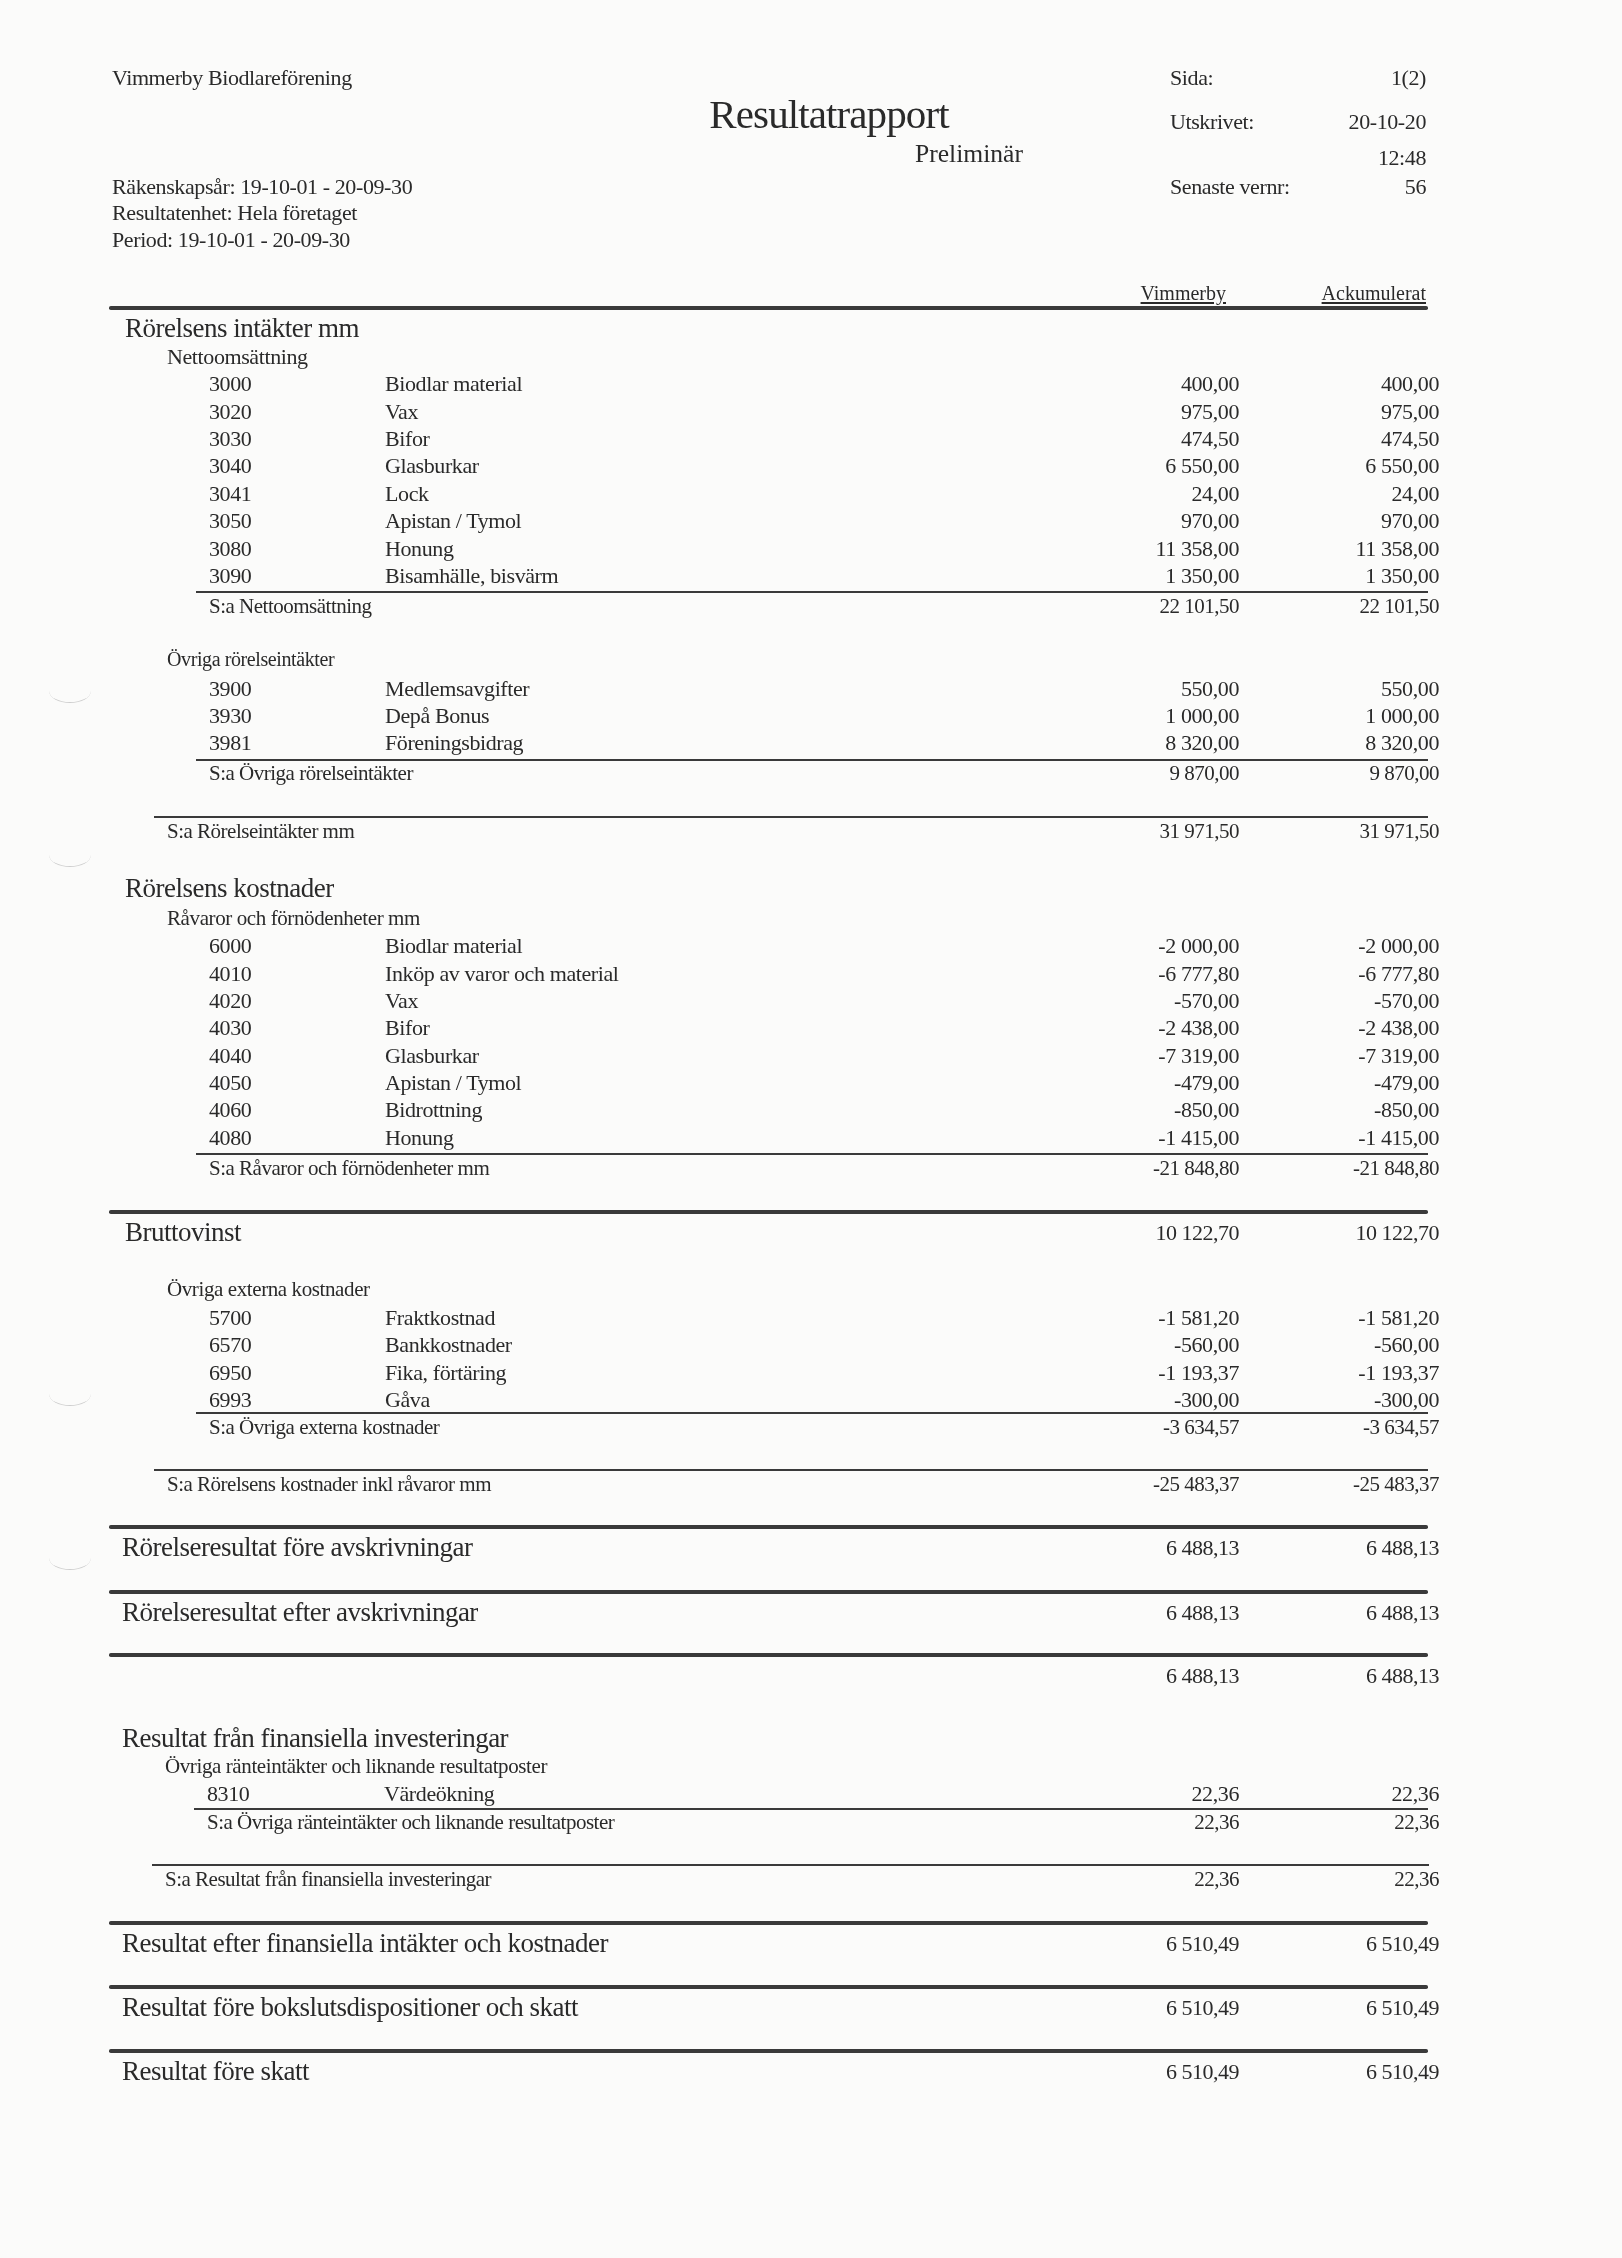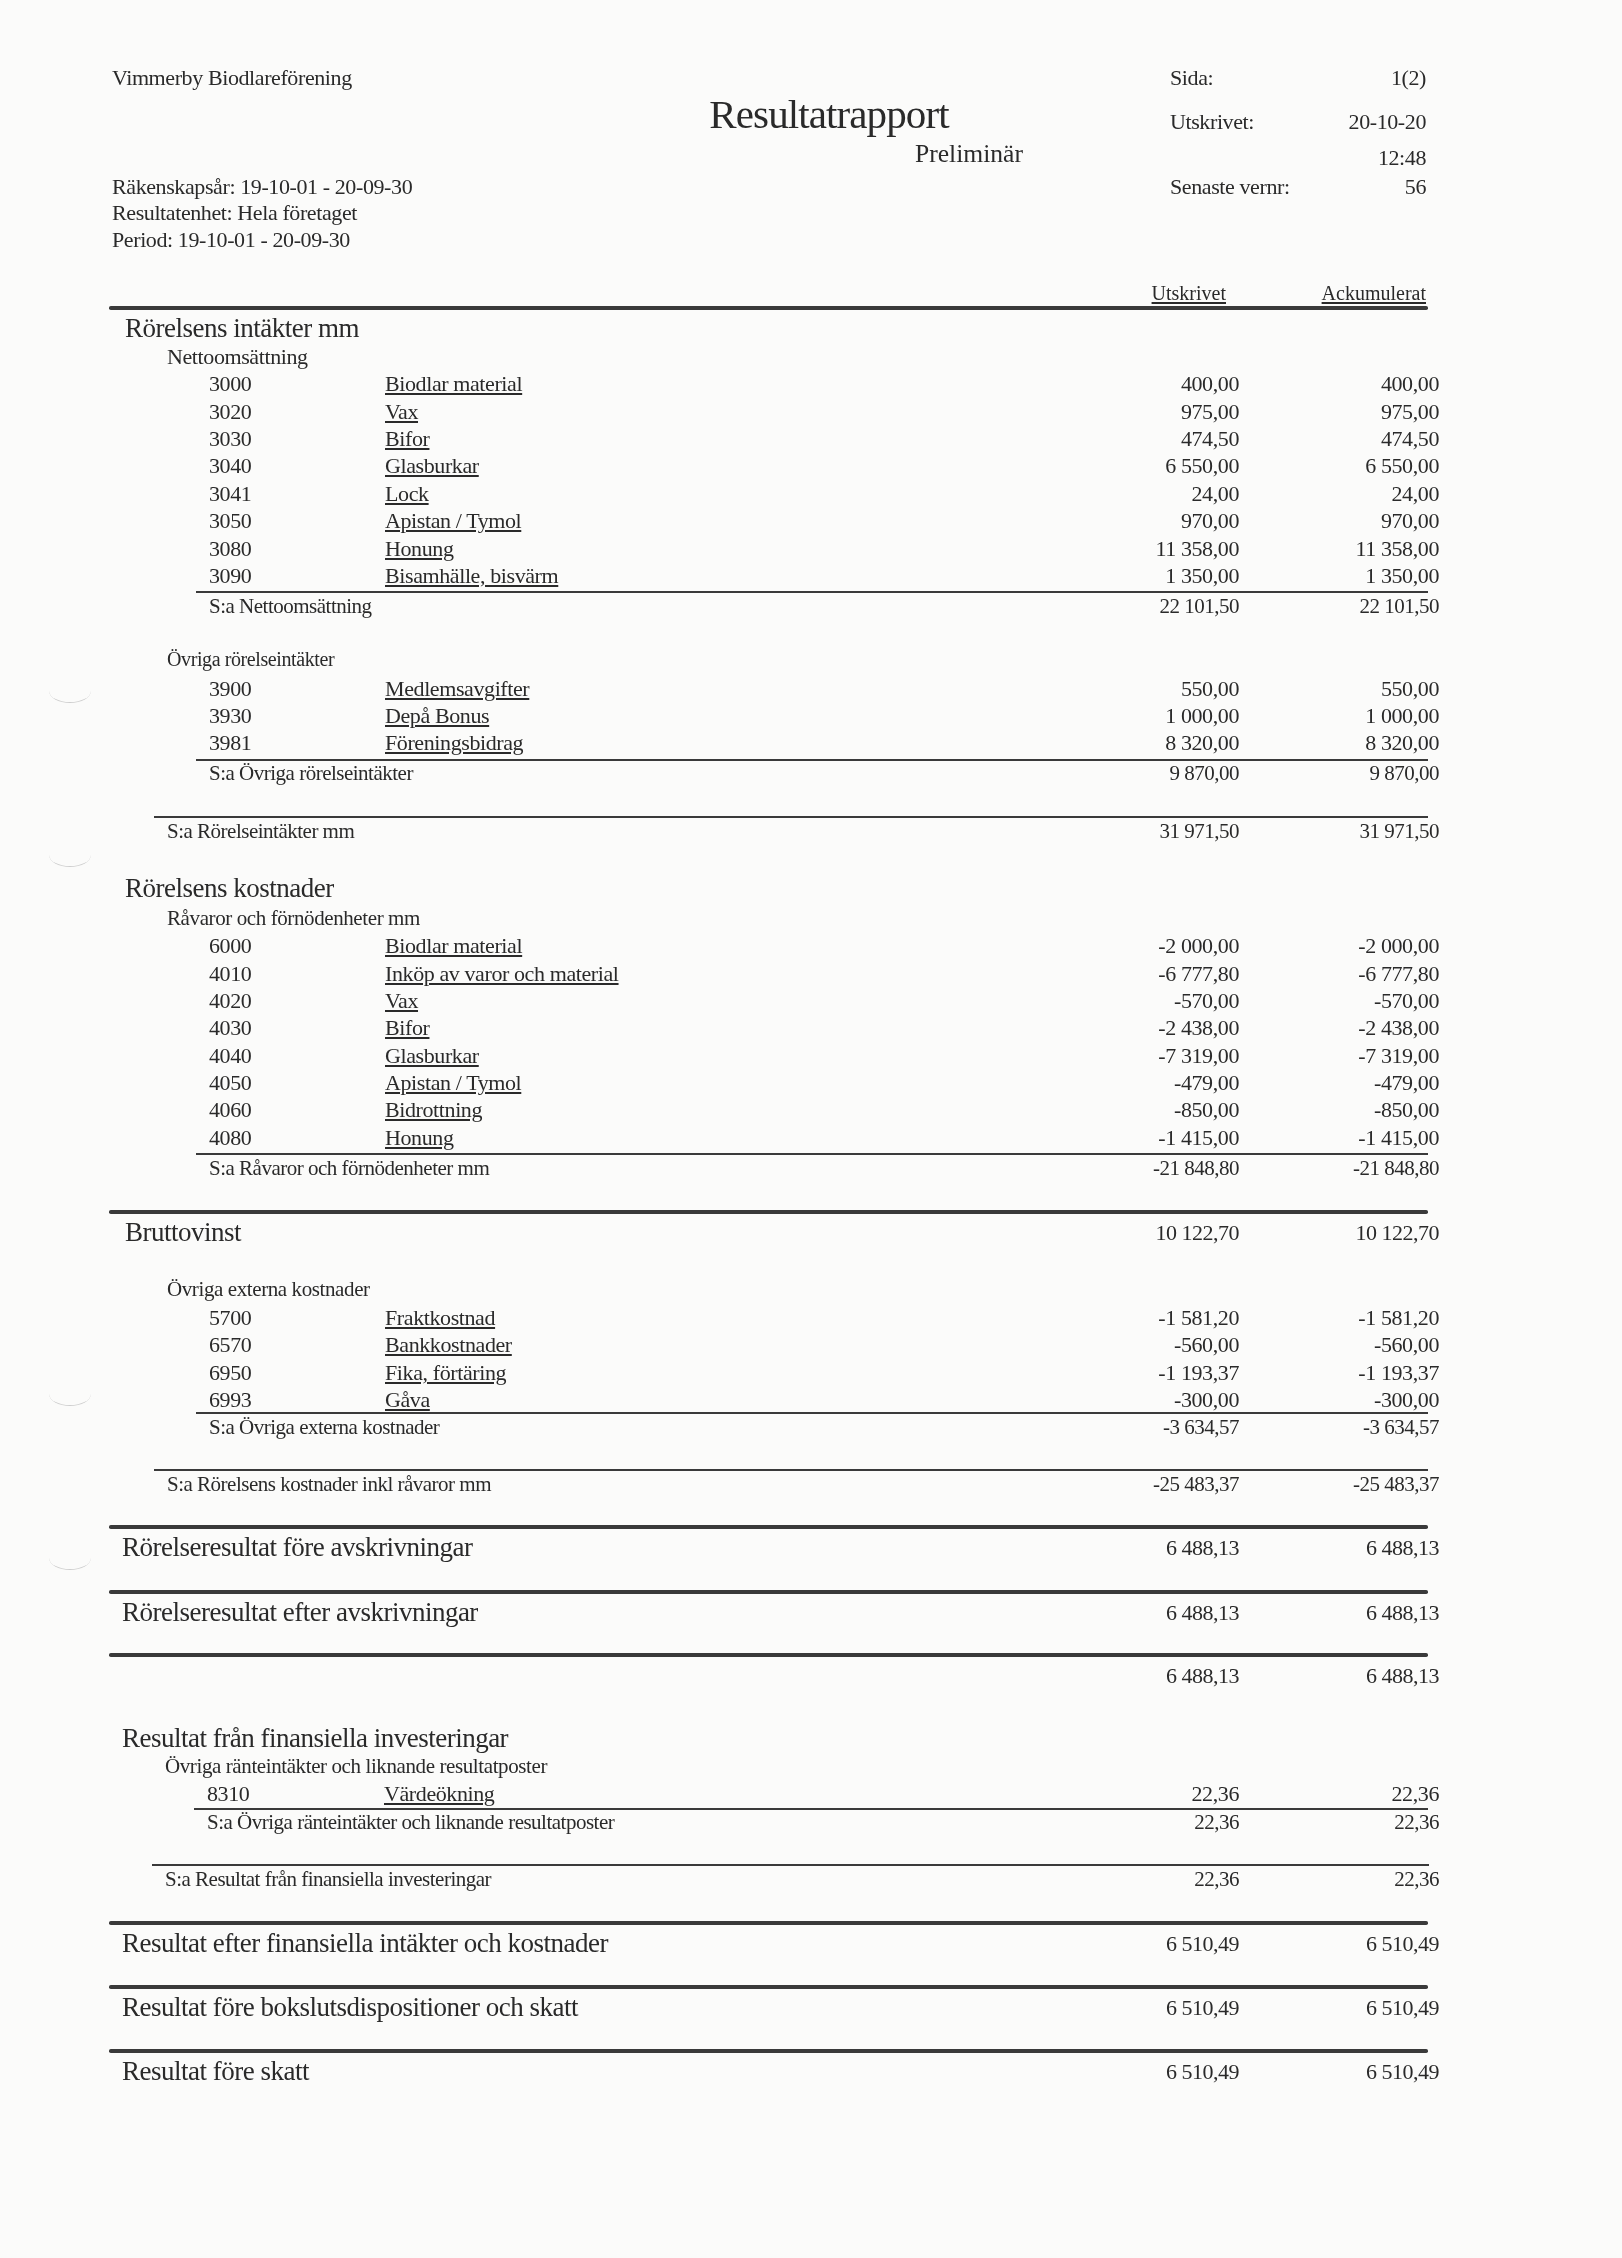--- a/index.html
+++ b/index.html
@@ -19,21 +19,21 @@
   .hdr-sm { font-size: 22px; letter-spacing: -0.4px; }
   .title { font-size: 41px; letter-spacing: -0.9px; }
   .subtitle { font-size: 25.6px; }
   .col-hdr { font-size: 20px; text-decoration: underline; text-underline-offset: 1.8px; }
 
   .rule-thick { position: absolute; height: 4.4px; background: #3a3a3a; border-radius: 1.8px; }
   .rule-thin { position: absolute; height: 1.8px; background: #3a3a3a; }
 
   .row { position: absolute; left: 0; width: 1622px; height: 27px; font-size: 22px; letter-spacing: -0.4px; margin-left: 13px; }
   .row .acct { position: absolute; left: 196px; }
-  .row .desc { position: absolute; left: 372px; text-decoration: underline; }
+  .row .desc { position: absolute; left: 372px; }
   .row .v1 { position: absolute; right: 396px; text-align: right; }
   .row .v2 { position: absolute; right: 196px; text-align: right; }
   .big { font-size: 27px; letter-spacing: -0.5px; }
   .sub { font-size: 22px; }
   .sum { font-size: 21px; letter-spacing: -0.5px; }
 </style>
 </head>
 <body>
 
 <div class="punch" style="top:679px"></div>
@@ -49,21 +49,21 @@
 <div class="abs hdr-sm" style="left:112px;top:227px">Period: 19-10-01 - 20-09-30</div>
 
 <div class="abs hdr-sm" style="left:1170px;top:65px">Sida:</div>
 <div class="abs hdr-sm" style="right:196px;top:65px">1(2)</div>
 <div class="abs hdr-sm" style="left:1170px;top:109px">Utskrivet:</div>
 <div class="abs hdr-sm" style="right:196px;top:109px">20-10-20</div>
 <div class="abs hdr-sm" style="right:196px;top:145px">12:48</div>
 <div class="abs hdr-sm" style="left:1170px;top:174px">Senaste vernr:</div>
 <div class="abs hdr-sm" style="right:196px;top:174px">56</div>
 
-<div class="abs col-hdr" style="right:396px;top:282px">Utskrivet</div>
+<div class="abs col-hdr" style="right:396px;top:282px">Vimmerby</div>
 <div class="abs col-hdr" style="right:196px;top:282px">Ackumulerat</div>
 <div class="rule-thick" style="left:109px;width:1319px;top:306px"></div>
 
 <div class="row big" style="top:313px">
     <span style="position:absolute;left:112px">Rörelsens intäkter mm</span>
   </div>
 <div class="row sub" style="top:344px">
     <span style="position:absolute;left:154px">Nettoomsättning</span>
   </div>
 

